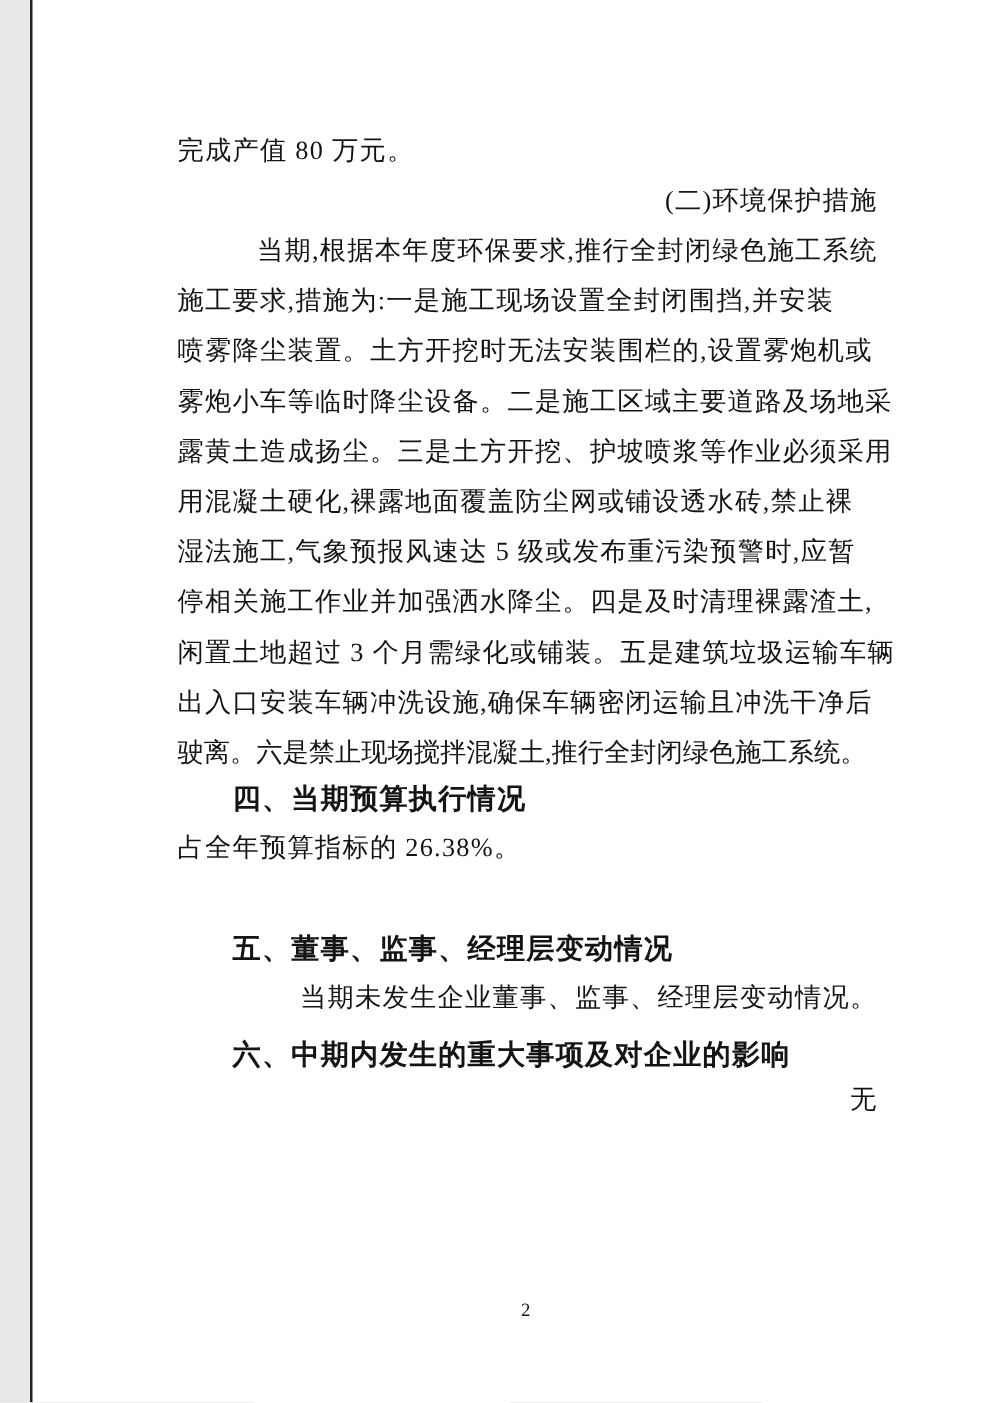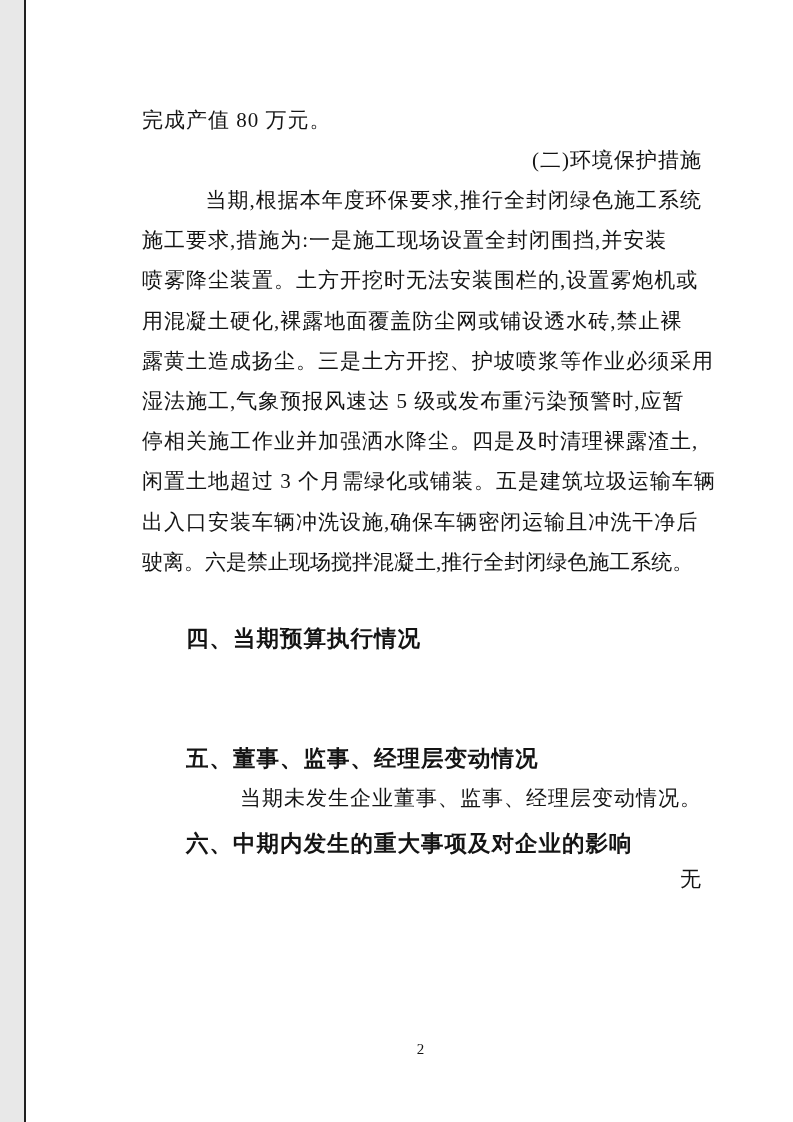--- a/index.html
+++ b/index.html
@@ -78,34 +78,36 @@
   </div>
 
   <div class="block" style="top:140px">
     <div class="ln ind subheading">(二)环境保护措施</div>
   </div>
 
   <div class="block" style="top:180px">
     <div class="ln ind">当期,根据本年度环保要求,推行全封闭绿色施工系统</div>
     <div class="ln">施工要求,措施为:一是施工现场设置全封闭围挡,并安装</div>
     <div class="ln">喷雾降尘装置。土方开挖时无法安装围栏的,设置雾炮机或</div>
+    <div class="ln">雾炮小车等临时降尘设备。二是施工区域主要道路及场地采</div>
+    <div class="ln">露黄土造成扬尘。三是土方开挖、护坡喷浆等作业必须采用</div>
     <div class="ln">用混凝土硬化,裸露地面覆盖防尘网或铺设透水砖,禁止裸</div>
-    <div class="ln">露黄土造成扬尘。三是土方开挖、护坡喷浆等作业必须采用</div>
     <div class="ln">湿法施工,气象预报风速达 5 级或发布重污染预警时,应暂</div>
     <div class="ln">停相关施工作业并加强洒水降尘。四是及时清理裸露渣土,</div>
     <div class="ln">闲置土地超过 3 个月需绿化或铺装。五是建筑垃圾运输车辆</div>
     <div class="ln">出入口安装车辆冲洗设施,确保车辆密闭运输且冲洗干净后</div>
     <div class="ln tight">驶离。六是禁止现场搅拌混凝土,推行全封闭绿色施工系统。</div>
   </div>
 
   <div class="block" style="top:620px">
     <div class="heading">四、当期预算执行情况</div>
   </div>
 
   <div class="block" style="top:659px">
+    <div class="ln ln2">占全年预算指标的 26.38%。</div>
   </div>
 
   <div class="block" style="top:740px">
     <div class="heading">五、董事、监事、经理层变动情况</div>
   </div>
 
   <div class="block" style="top:779px">
     <div class="ln ln2 ind">当期未发生企业董事、监事、经理层变动情况。</div>
   </div>
 

